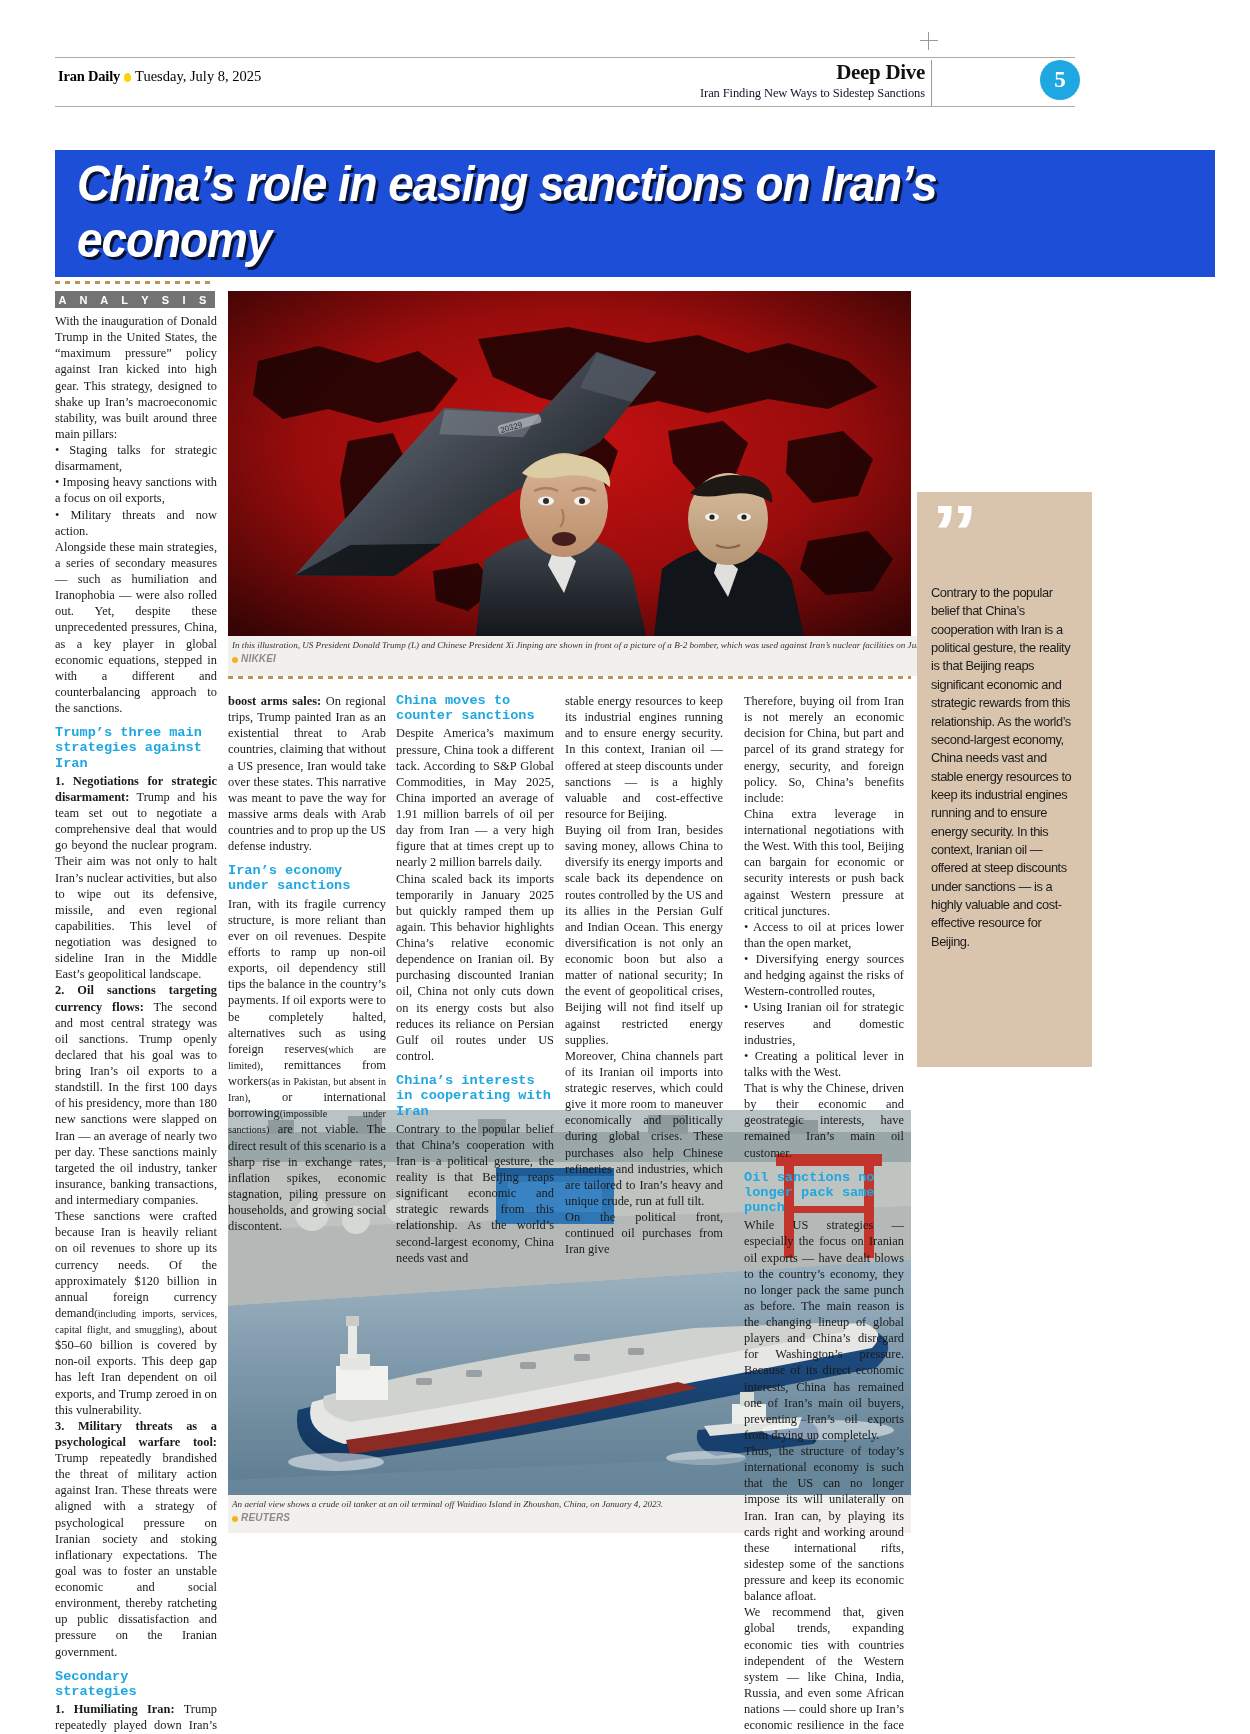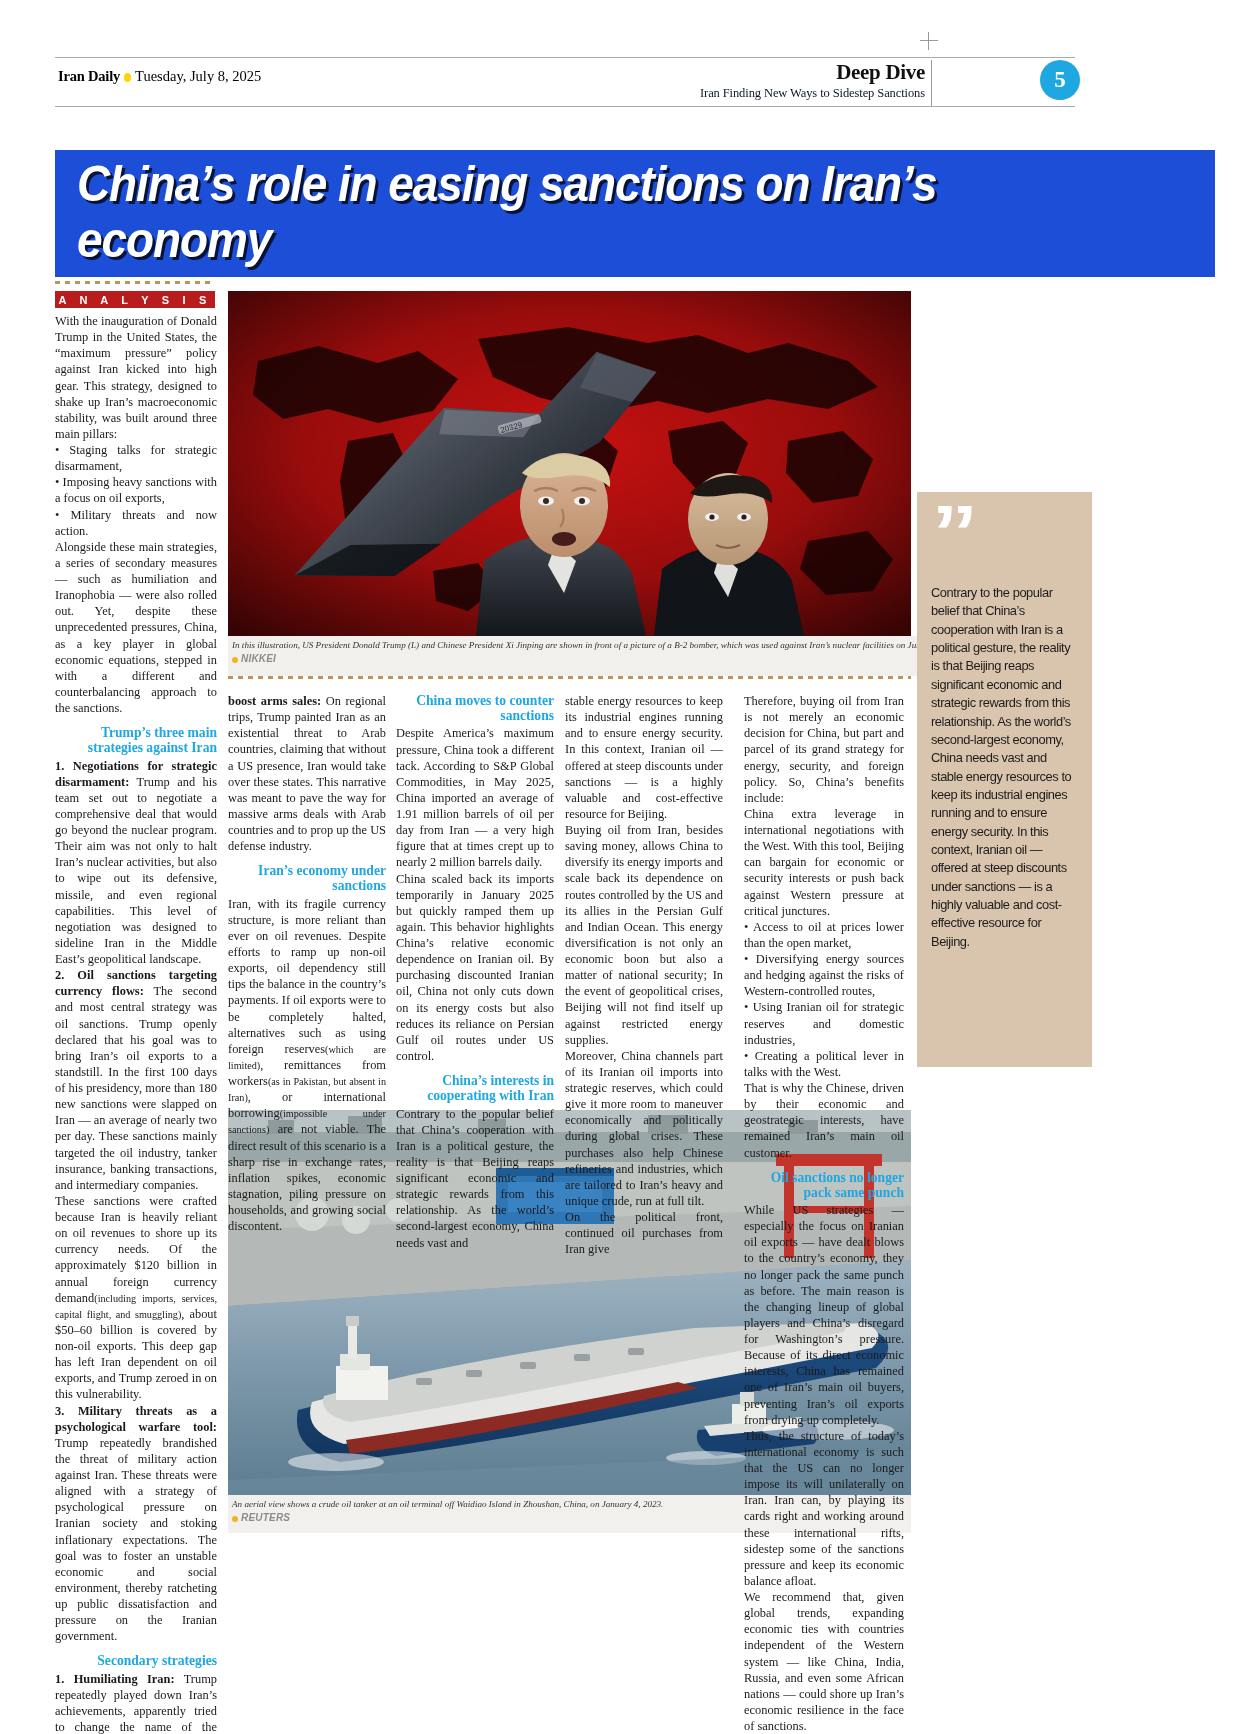--- a/index.html
+++ b/index.html
@@ -76,29 +76,29 @@
   .dot-sep {
     position:absolute; height:3px;
     background-image: repeating-linear-gradient(to right,#b9945b 0 5px, transparent 5px 10px);
   }
 
   
   .col { position:absolute; font-size:12.4px; line-height:1.30; text-align:justify; }
   .col p { margin:0; }
   .subhead {
     color:#1ea7e0; font-weight:bold; font-size:13.6px;
-    line-height:1.12; margin:9px 0 2px 0; text-align:right;
-    font-family:Liberation Serif, serif;
+    line-height:1.12; margin:9px 0 2px 0; text-align:left;
+    font-family:Liberation Mono, monospace;
   }
   .b { font-weight:bold; }
   .small { font-size:10.2px; }
 
   .analysis-badge {
     position:absolute; left:55px; top:291px; width:160px; height:17px;
-    background:#b91c1c; color:#fff;
+    background:#737373; color:#fff;
     font-family:"Liberation Sans", sans-serif;
     font-weight:bold; font-size:11px; letter-spacing:5.2px;
     display:flex; align-items:center; justify-content:center;
   }
 
   
   .photo-main {
     position:absolute; left:228px; top:291px; width:683px; height:345px;
     overflow:hidden; background:#2a0a0a;
   }

